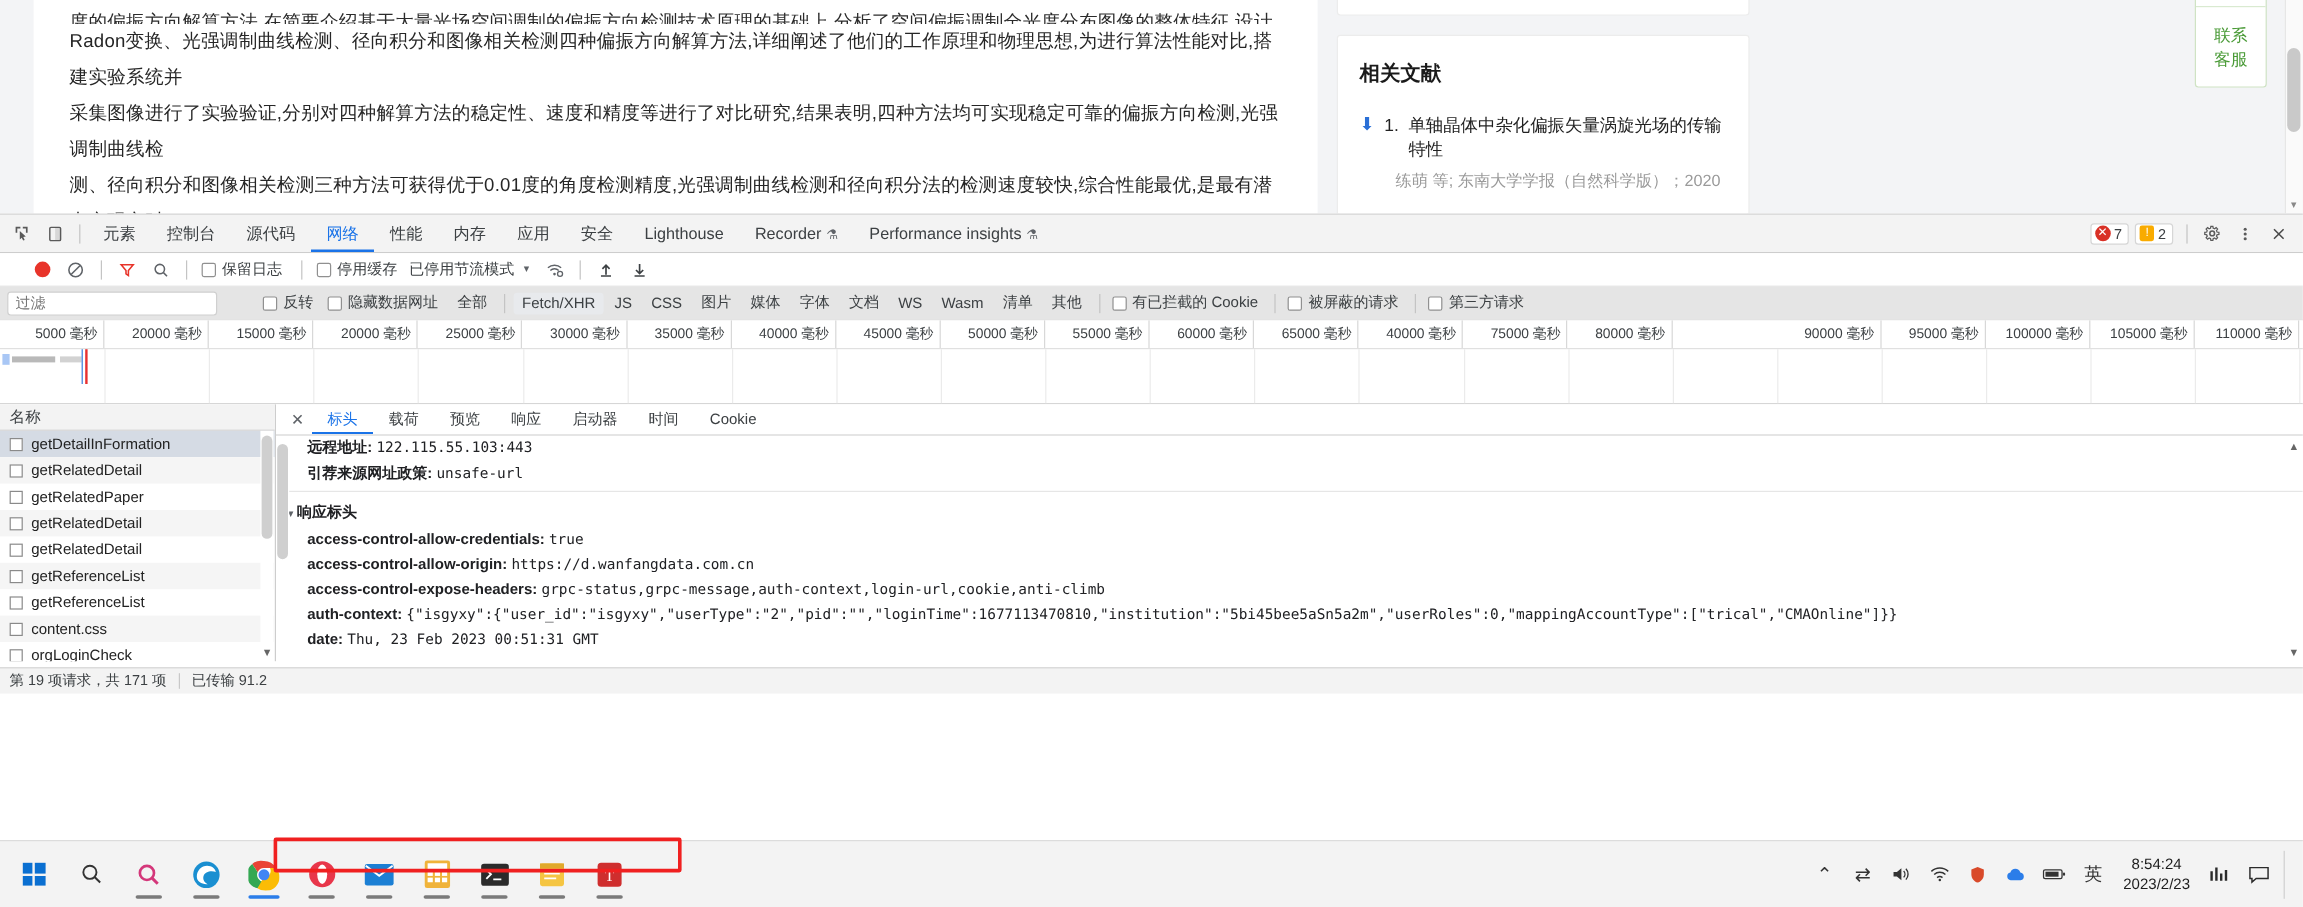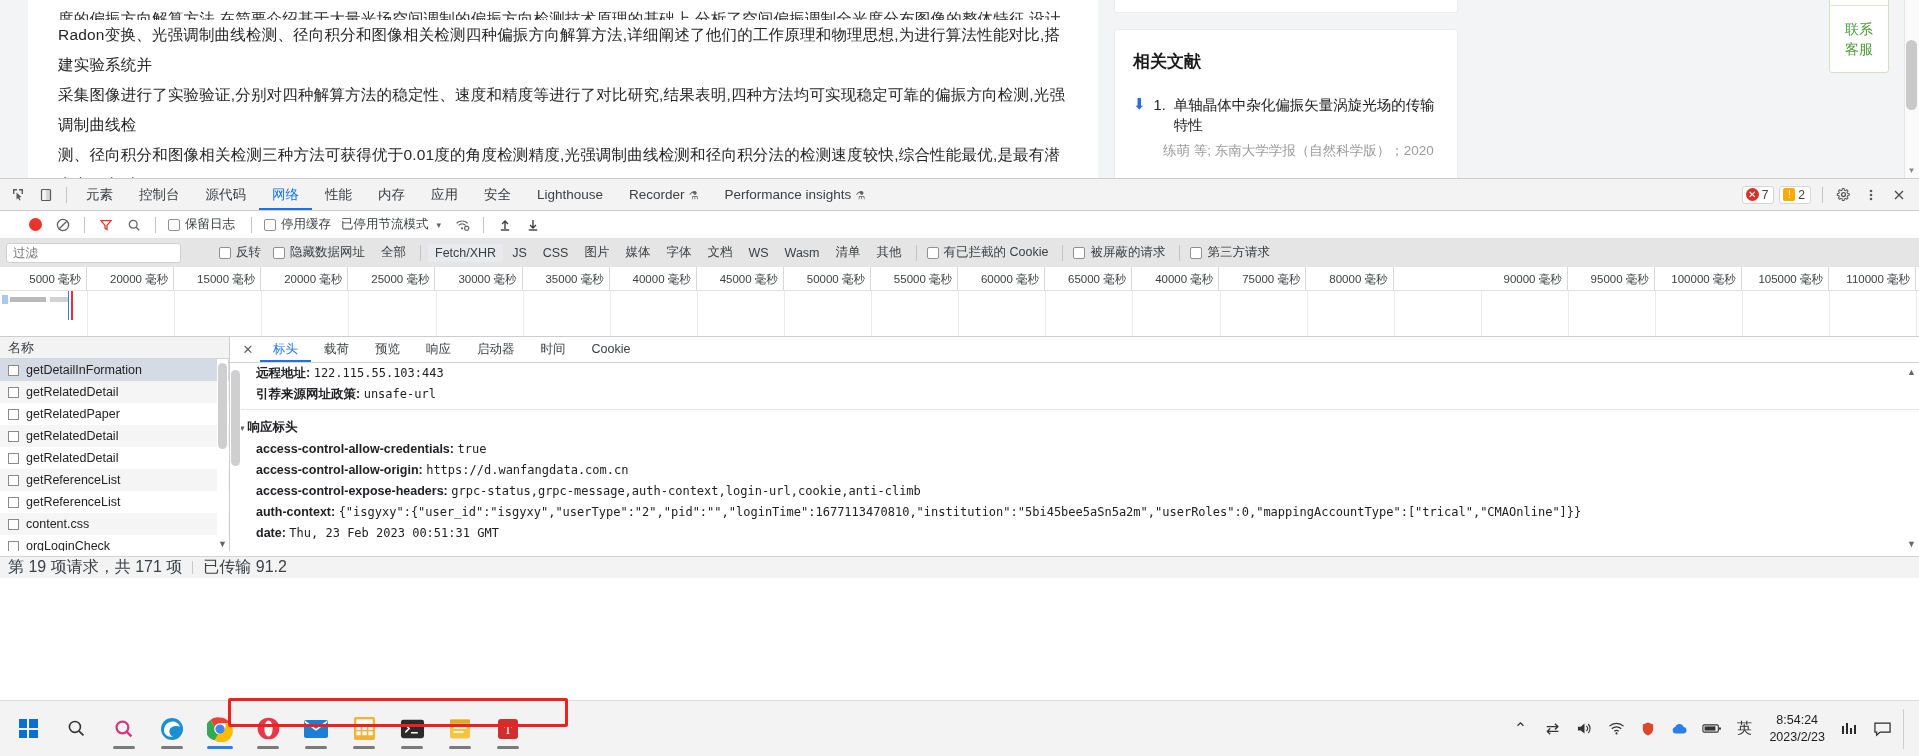--- a/index.html
+++ b/index.html
@@ -188,21 +188,21 @@
   }
   #det-scroll-up { position:absolute; right:2px; top:30px; width:11px; text-align:center; color:#666; font-size:9px;}
   #det-scroll-dn { position:absolute; right:2px; bottom:2px; width:11px; text-align:center; color:#666; font-size:9px;}
   #det-left-scroll { position: absolute; left: 0px; top: 27px; bottom: 0; width: 11px; background: #fff; }
   #det-left-thumb { position: absolute; left: 1px; top: 6px; width: 9px; height: 96px; background: #cfcfcf; border-radius: 5px; }
 
   
   #dt-status {
     position: absolute; left: 0; bottom: 0; width: 1919px; height: 22px;
     background: #f3f3f3; border-top: 1px solid #d5d5d5; display: flex;
-    align-items: center; font-size: 16px; color: #3c4043; padding-left: 8px; gap: 10px;
+    align-items: center; font-size: 12px; color: #3c4043; padding-left: 8px; gap: 10px;
   }
   .st-sep { width: 1px; height: 13px; background: #c8c8c8; }
 
   
   #taskbar {
     position: absolute; left: 0; bottom: 0; width: 1919px; height: 56px;
     background: #f3f3f3; border-top: 1px solid #dcdcdc;
     display: flex; align-items: center;
   }
   #tb-left { display: flex; align-items: center; gap: 4px; padding-left: 6px; }

